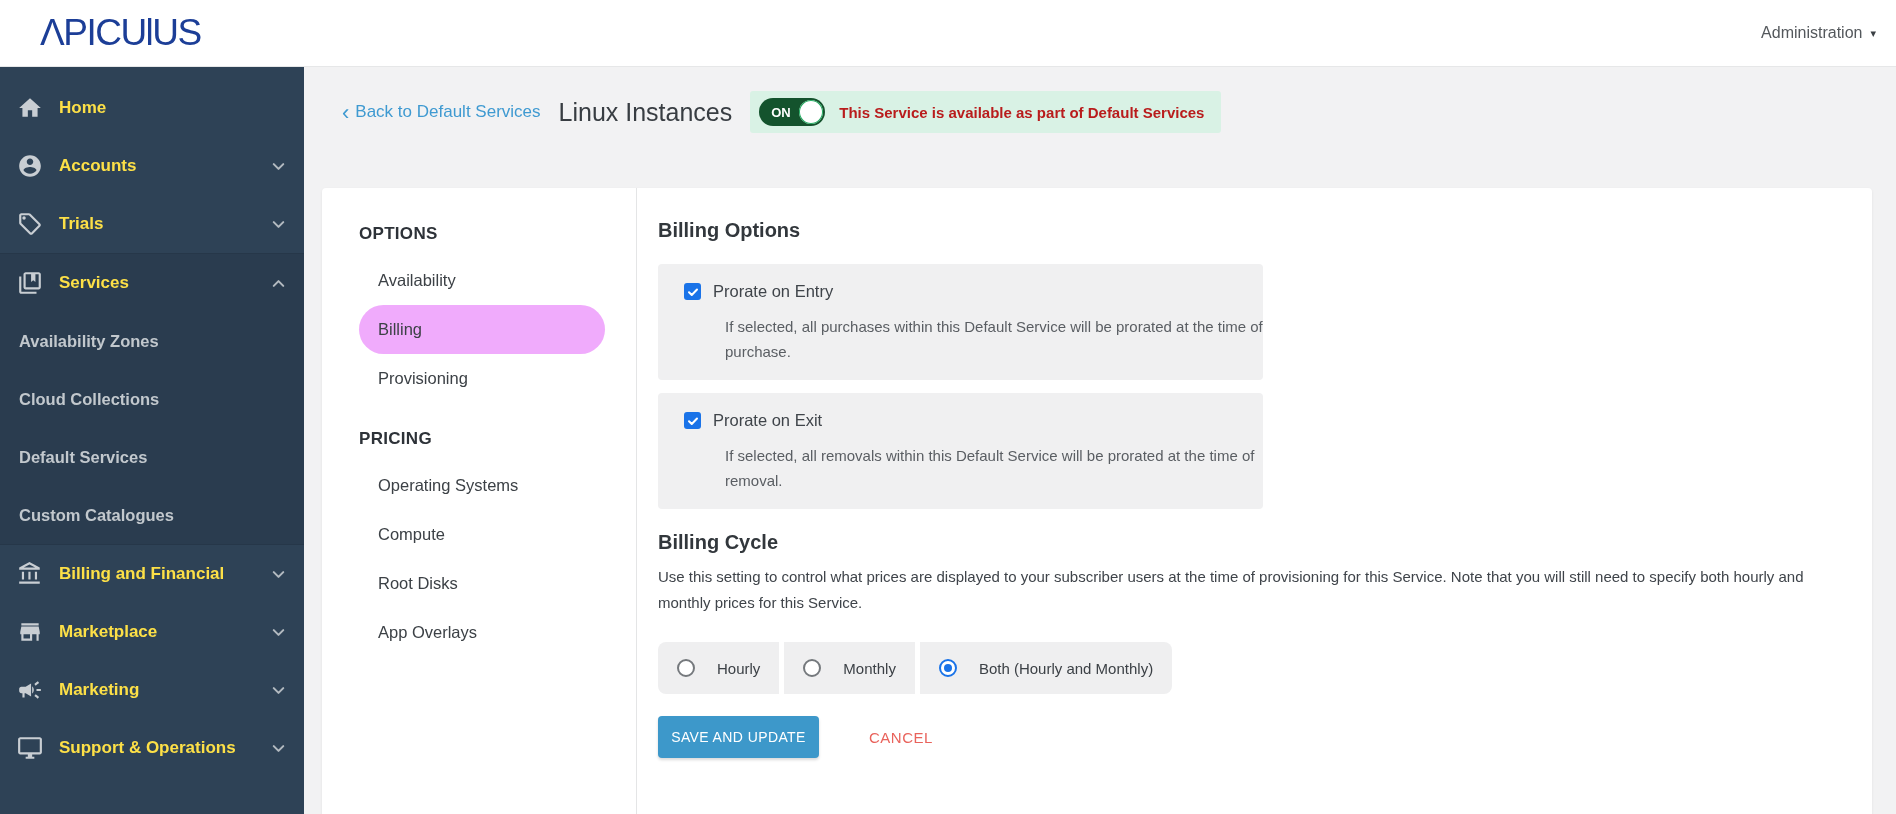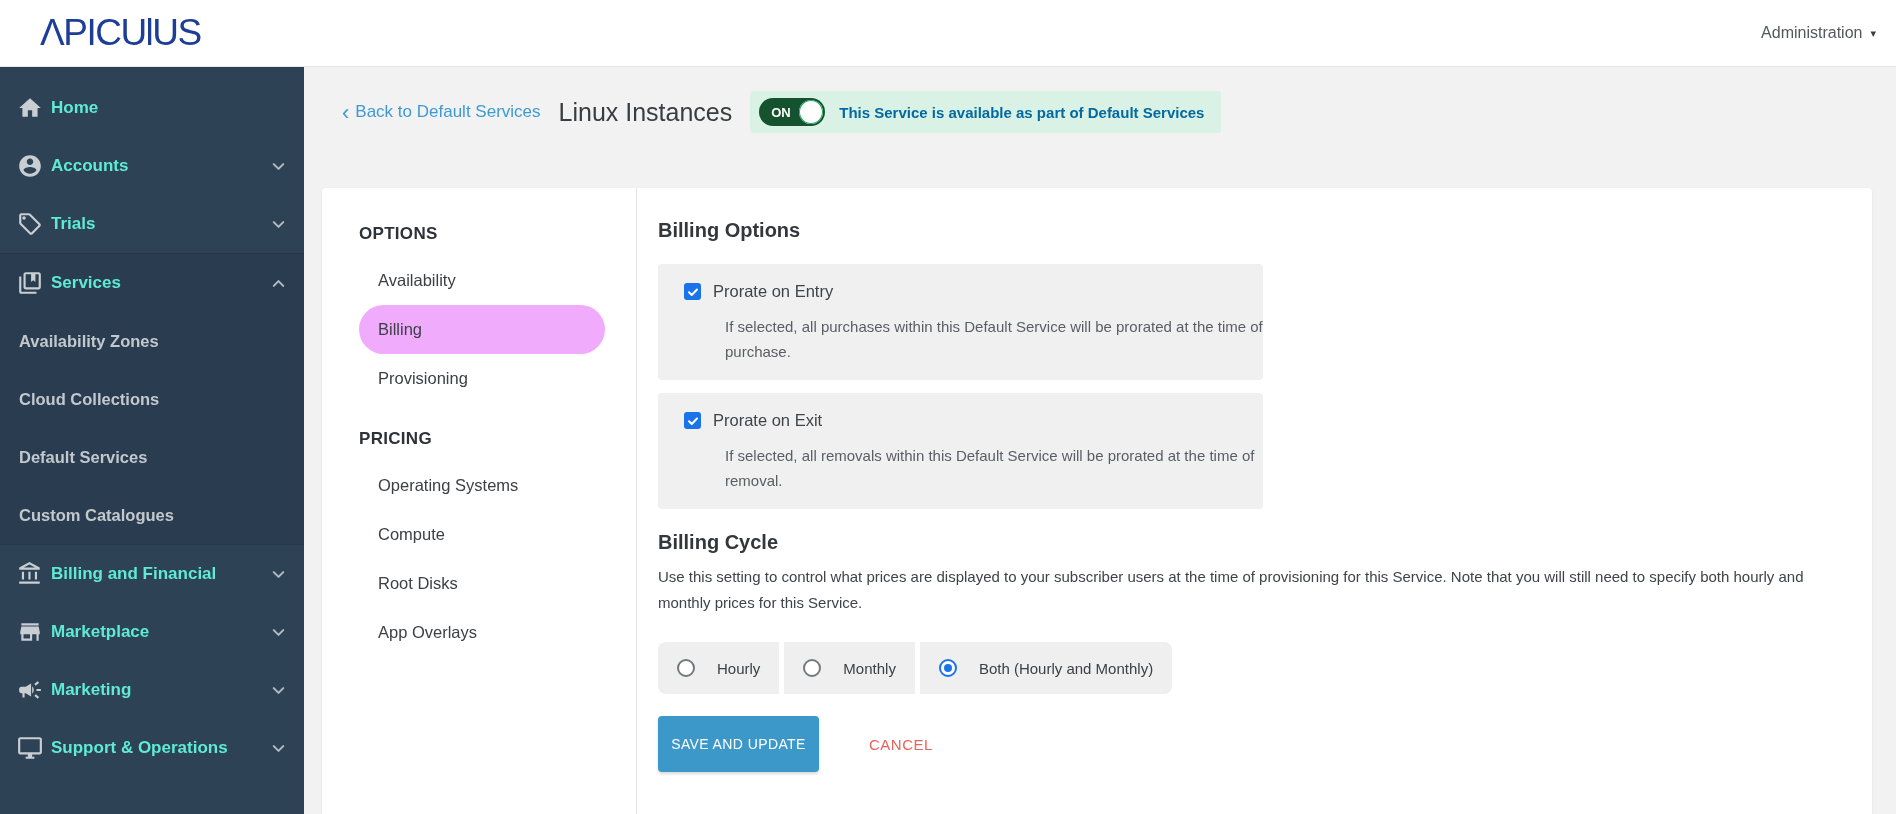--- a/index.html
+++ b/index.html
@@ -14,40 +14,40 @@
            color:#1c3e97; }
   .usermenu { margin-right:20px; display:flex; align-items:center; gap:8px; cursor:pointer; }
   .usermenu .uname { font-size:16px; color:#54585c; }
   .usermenu .caret { font-size:11px; color:#3a3f44; }
 
   
   .sidebar { position:absolute; top:67px; left:0; width:304px; height:747px;
              background:#2e4256; padding-top:12px; }
   .nav-item { position:relative; height:58px; display:flex; align-items:center; cursor:pointer; }
   .nav-item .nicon { width:26px; height:26px; margin-left:17px; color:#c9ced3; flex:0 0 26px; }
-  .nav-item .nlabel { margin-left:8px; font-size:17px; font-weight:700; color:#5eead4;text-align:center; }
+  .nav-item .nlabel { margin-left:16px; font-size:17px; font-weight:700; color:#fde047;text-align:center; }
   .nav-item .chev { position:absolute; right:16px; width:19px; height:19px; color:#b3bac0; }
   .nav-group { background:#2a3c4f; border-top:1px solid #24344495; border-bottom:1px solid #24344495; }
   .nav-sub { height:58px; display:flex; align-items:center; padding-left:19px; cursor:pointer; }
   .nav-sub .slabel { font-size:16.5px; font-weight:700; color:#c2c8cd; }
 
   
   .main { position:absolute; top:67px; left:304px; width:1592px; height:747px; background:#f2f2f3; }
   .crumb-row { display:flex; align-items:center; margin:24px 0 0 38px; gap:18px; height:42px; }
   .backlink { display:flex; align-items:center; gap:6px; color:#3f9ad1; font-size:17px; cursor:pointer; }
   .backlink .bchev { font-size:22px; line-height:17px; font-weight:400; }
   .page-title { color:#383d42; font-size:25px; }
   .svc-badge { display:flex; align-items:center; gap:14px; background:#d9f2e5; border-radius:3px;
                height:42px; padding:0 17px 0 9px; }
   .toggle { position:relative; width:66px; height:28px; border-radius:14px; background:#14532d;
             display:flex; align-items:center; cursor:pointer; }
   .toggle .on-txt { color:#fff; font-size:13px; font-weight:700; margin-left:12px; }
   .toggle .knob { position:absolute; right:2px; top:2px; width:24px; height:24px; border-radius:50%;
                   background:#fff; box-shadow:0 0 0 1px #23aa61 inset; }
-  .svc-badge .msg { color:#0369a1; font-size:15px; font-weight:600; }
+  .svc-badge .msg { color:#b91c1c; font-size:15px; font-weight:600; }
 
   
   .card { position:absolute; top:121px; left:18px; width:1550px; height:660px; background:#fff;
           border-radius:4px 4px 0 0; box-shadow:0 1px 3px rgba(0,0,0,.07); display:flex; }
   .subnav { width:315px; flex:0 0 315px; border-right:1px solid #e4e5e6; padding-top:36px; }
   .subnav h3 { margin-left:37px; font-size:17px; font-weight:700; color:#2d3238; letter-spacing:.3px; }
   .subnav ul { list-style:none; margin:12px 0 0 37px; width:246px; }
   .subnav ul.second { margin-top:12px; }
   .subnav li { height:49px; display:flex; align-items:center; padding-left:19px; font-size:16.5px;
                color:#3c4146; border-radius:25px; cursor:pointer; }
@@ -74,21 +74,21 @@
   .seg:first-child { border-radius:8px 0 0 8px; }
   .seg:last-child { border-radius:0 8px 8px 0; }
   .radio { width:18px; height:18px; border-radius:50%; background:#fff; border:2px solid #75797d;
            flex:0 0 18px; position:relative; }
   .seg.selected .radio { border-color:#1a73e8; }
   .seg.selected .radio::after { content:""; position:absolute; left:3px; top:3px; width:8px; height:8px;
            border-radius:50%; background:#1a73e8; }
   .seg-label { font-size:15px; color:#3c4146; }
 
   .actions { margin-top:22px; display:flex; align-items:center; }
-  .btn-save { width:161px; height:56px; background:#3d98ca; border:none; border-radius:4px;
+  .btn-save { width:161px; height:42px; background:#3d98ca; border:none; border-radius:4px;
               color:#fff; font-size:14px; letter-spacing:.4px; cursor:pointer;
               font-family:inherit; box-shadow:0 2px 3px rgba(0,0,0,.15); }
   .btn-cancel { margin-left:50px; background:none; border:none; color:#e9635c; font-size:15px;
                 letter-spacing:.5px; cursor:pointer; font-family:inherit; }
 </style>
 </head>
 <body>
 
 <div class="topbar">
   <div class="brand">ΛPICUlUS</div>

